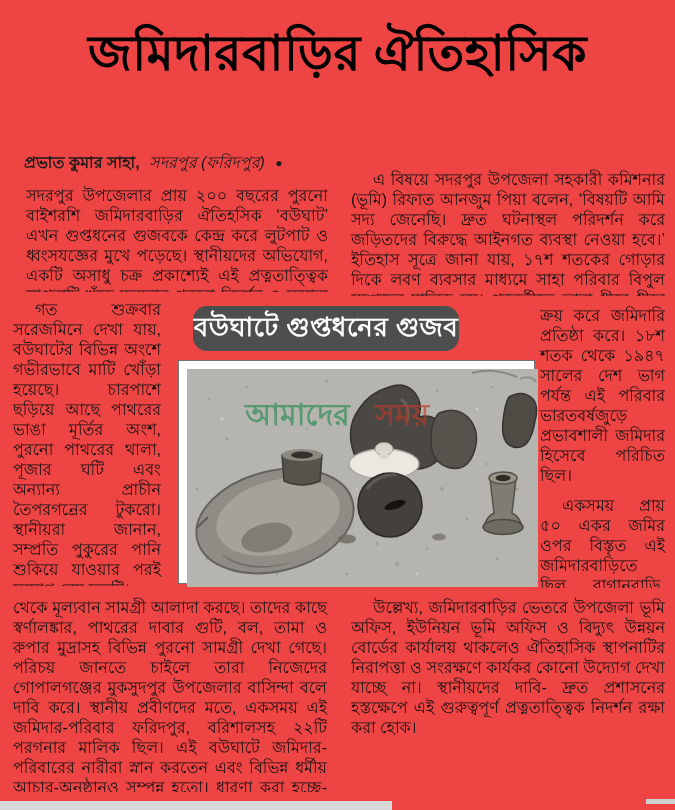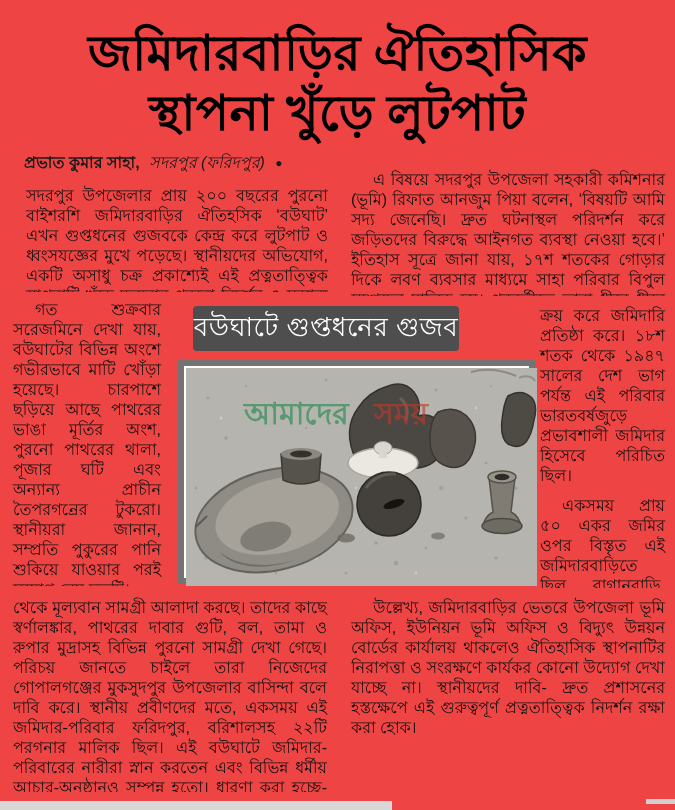--- a/index.html
+++ b/index.html
@@ -28,40 +28,39 @@
   .body-text p{margin:10px;}
   .body-text p.indent{text-indent:22px;}
   .blk-left-top   {top:176px;left:16px;width:322px;height:116px;overflow:hidden;}
   .blk-left-nar   {top:290px;left:3px;width:168px;height:296px;overflow:hidden;}
   .blk-left-bot   {top:588px;left:3px;width:334px;height:204px;overflow:hidden;}
   .blk-right-top  {top:160px;left:341px;width:334px;height:136px;overflow:hidden;}
   .blk-right-nar  {top:296px;left:530px;width:145px;height:292px;overflow:hidden;}
   .blk-right-bot  {top:588px;left:341px;width:334px;height:204px;overflow:hidden;}
   .caption-badge{
     position:absolute;top:306px;left:193px;width:266px;height:45px;
-    border-radius:4px;display:flex;align-items:center;justify-content:center;
-    font-weight:400;font-size:26px;letter-spacing:0.5px;
+    border-radius:14px;display:flex;align-items:center;justify-content:center;
+    font-weight:700;font-size:26px;letter-spacing:0.5px;
   }
   .photo-frame{
     position:absolute;top:360px;left:178px;width:357px;height:224px;
-    border:6px solid #737373;background:#fff;box-sizing:border-box;padding:2px;
+    border:1px solid #737373;background:#fff;box-sizing:border-box;padding:8px;
   }
   .photo-frame svg{display:block;width:351px;height:218px;}
   .edge-strip{position:absolute;background:#d8d8d8;}
   .strip-a{left:0;top:801px;width:392px;height:9px;}
   .strip-b{left:646px;top:799px;width:29px;height:5px;background:#cfcfcf;}
 </style>
 </head>
 <body>
 
 <div class="page">
 
   <div class="headline">
     <div>জমিদারবাড়ির ঐতিহাসিক</div>
-    <div>স্থাপনা খুঁড়ে লুটপাট</div>
   </div>
 
   <div class="byline">
     <span class="author">প্রভাত কুমার সাহা,</span>
     <span class="loc">সদরপুর (ফরিদপুর)</span>
     <span class="dot">●</span>
   </div>
 
   <div class="body-text blk-left-top">
     <p>সদরপুর উপজেলার প্রায় ২০০ বছরের পুরনো বাইশরশি জমিদারবাড়ির ঐতিহসিক ‘বউঘাট’ এখন গুপ্তধনের গুজবকে কেন্দ্র করে লুটপাট ও ধ্বংসযজ্ঞের মুখে পড়েছে। স্থানীয়দের অভিযোগ, একটি অসাধু চক্র প্রকাশ্যেই এই প্রত্নতাত্ত্বিক স্থাপনাটি খুঁড়ে মূল্যবান পুরনো নিদর্শন ও সম্ভাব্য প্রত্নসম্পদ সংগ্রহ করছে।</p>

